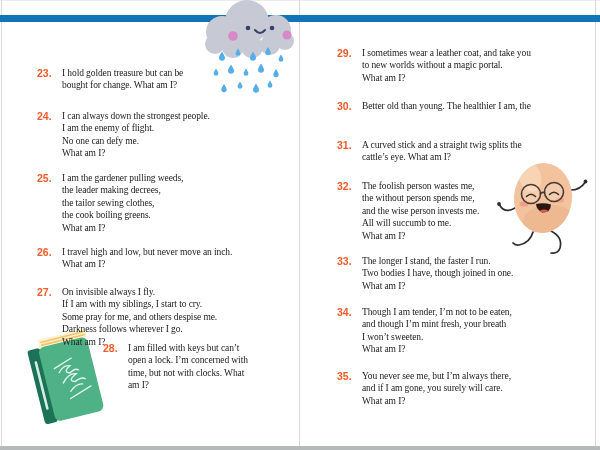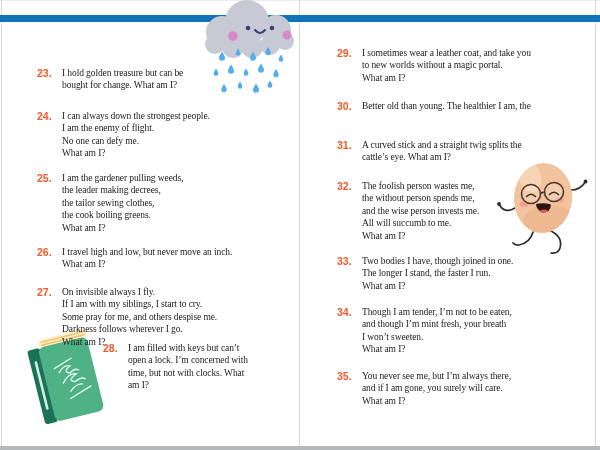--- a/index.html
+++ b/index.html
@@ -212,22 +212,22 @@
         <div>The foolish person wastes me,</div>
         <div>the without person spends me,</div>
         <div>and the wise person invests me.</div>
         <div>All will succumb to me.</div>
         <div>What am I?</div>
       </div>
     </div>
     <div class="riddle right-col" style="top:255px">
       <span class="num">33.</span>
       <div class="lines">
+        <div>The longer I stand, the faster I run.</div>
         <div>Two bodies I have, though joined in one.</div>
-        <div>The longer I stand, the faster I run.</div>
         <div>What am I?</div>
       </div>
     </div>
     <div class="riddle right-col" style="top:306px">
       <span class="num">34.</span>
       <div class="lines">
         <div>Though I am tender, I’m not to be eaten,</div>
         <div>and though I’m mint fresh, your breath</div>
         <div>I won’t sweeten.</div>
         <div>What am I?</div>

